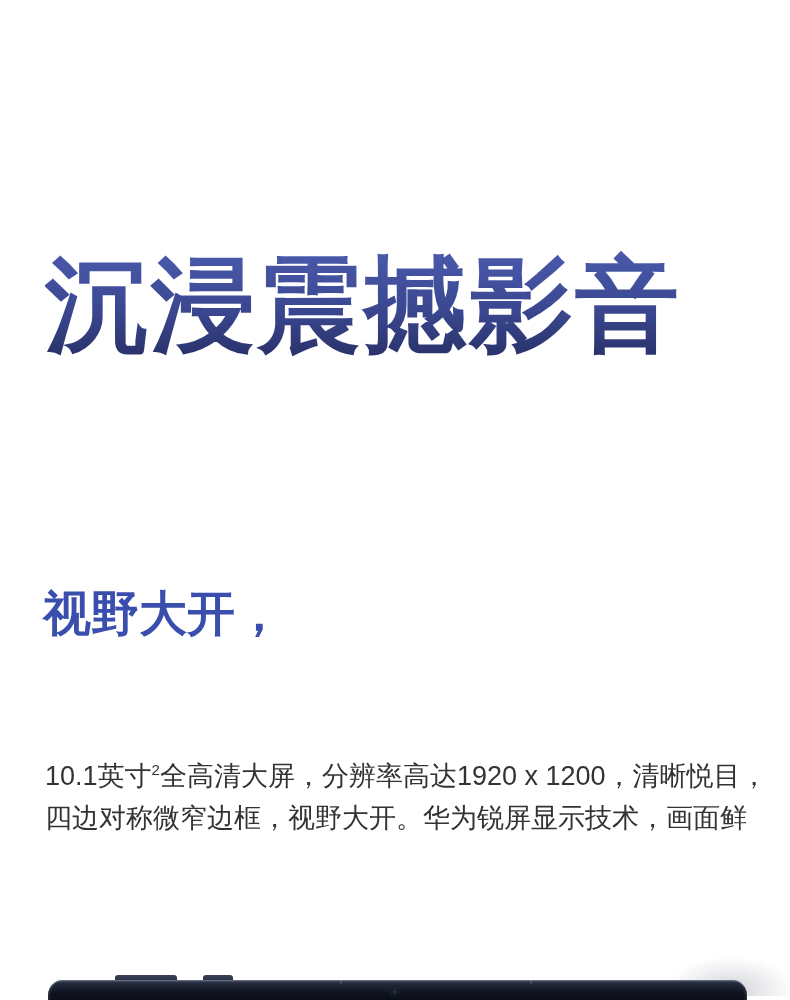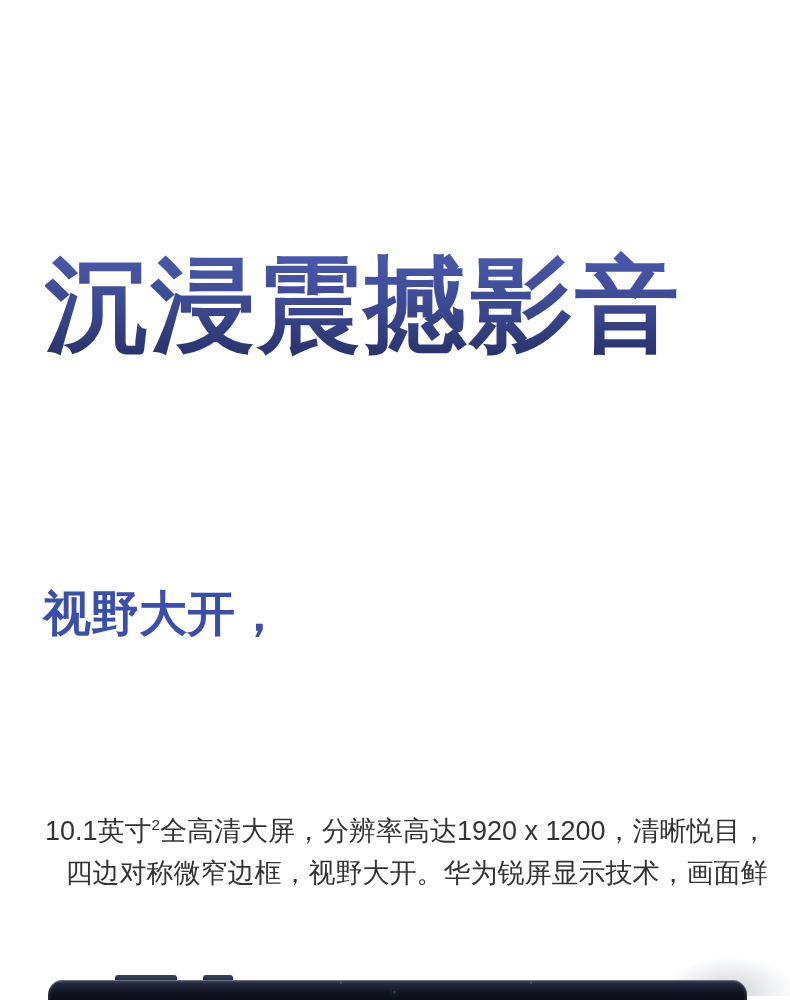--- a/index.html
+++ b/index.html
@@ -12,21 +12,20 @@
     background: #ffffff;
     overflow: hidden;
     position: relative;
     font-family: "Liberation Sans", "DejaVu Sans", sans-serif;
   }
   .page {
     position: absolute;
     left: 0; top: 0;
     width: 790px; height: 1000px;
     overflow: hidden;
-    text-align: right;
   }
   
   .hero-title {
     position: absolute;
     left: 45px;
     top: 244px;
     margin: 0;
     font-size: 104px;
     font-weight: 800;
     letter-spacing: 2px;
@@ -45,21 +44,21 @@
     font-size: 48px;
     font-weight: 700;
     line-height: 64px;
     color: #3A4EAE;
     white-space: nowrap;
   }
   
   .feature-desc {
     position: absolute;
     left: 45px;
-    top: 810px;
+    top: 755px;
     font-size: 27px;
     line-height: 42px;
     color: #333333;
     white-space: nowrap;
   }
   .feature-desc .sup {
     font-size: 15px;
     line-height: 1;
     position: relative;
     top: -10px;

